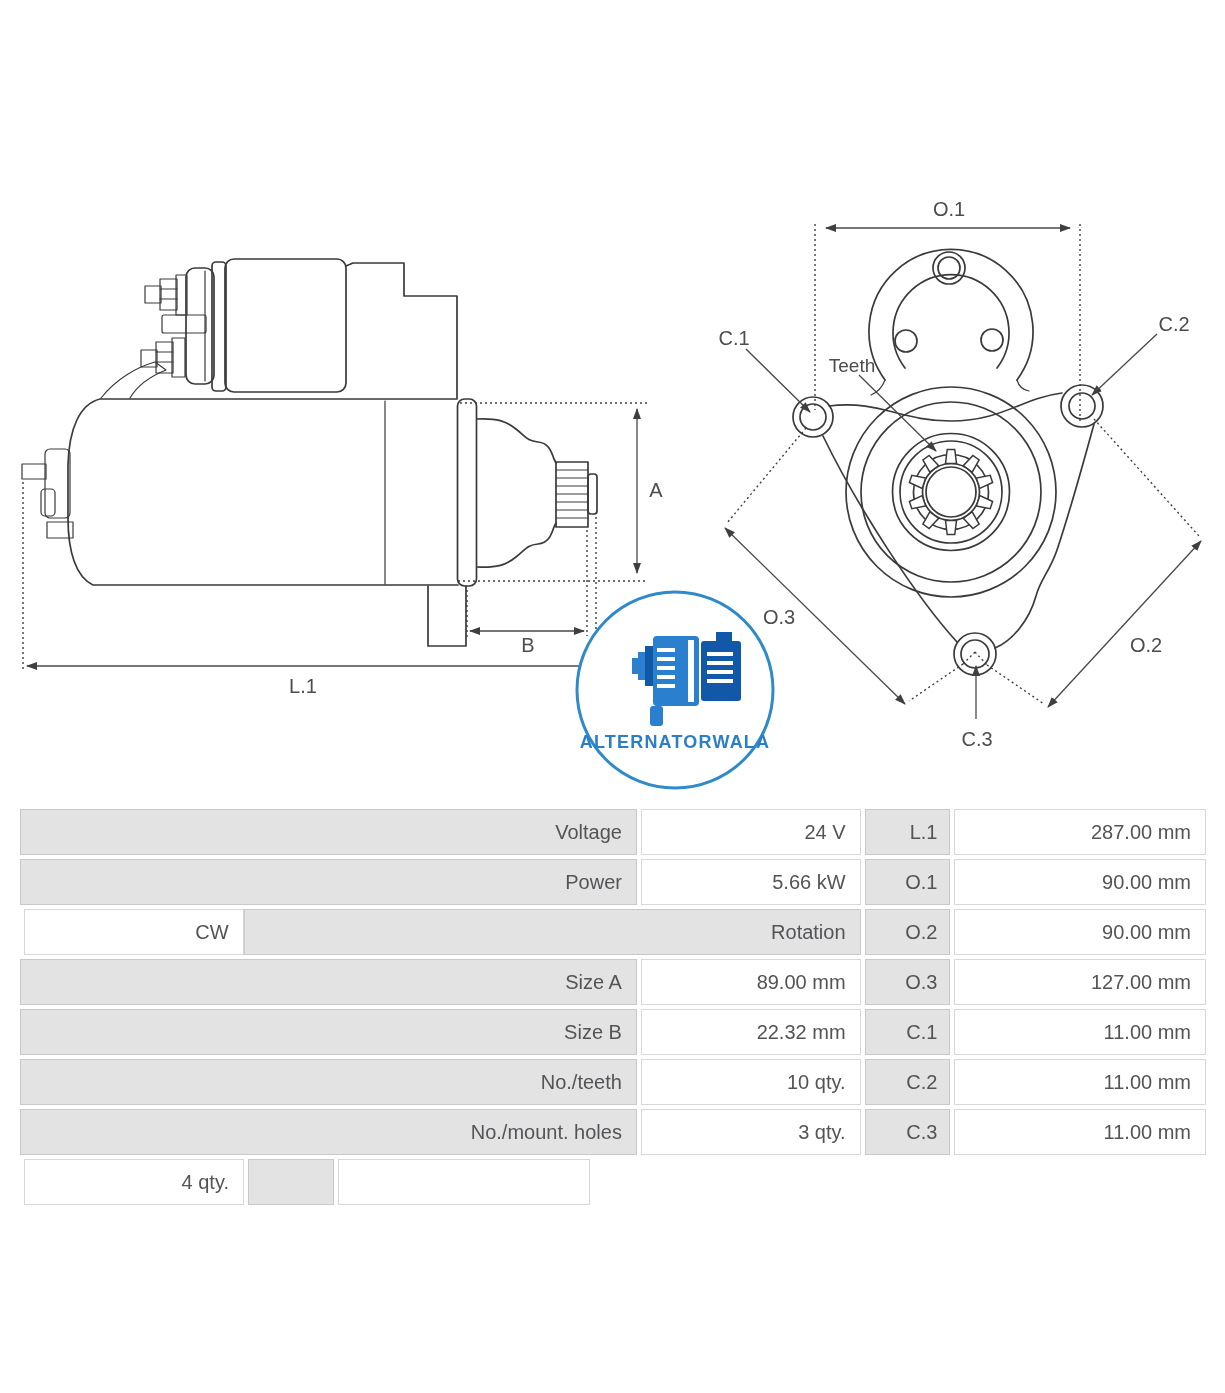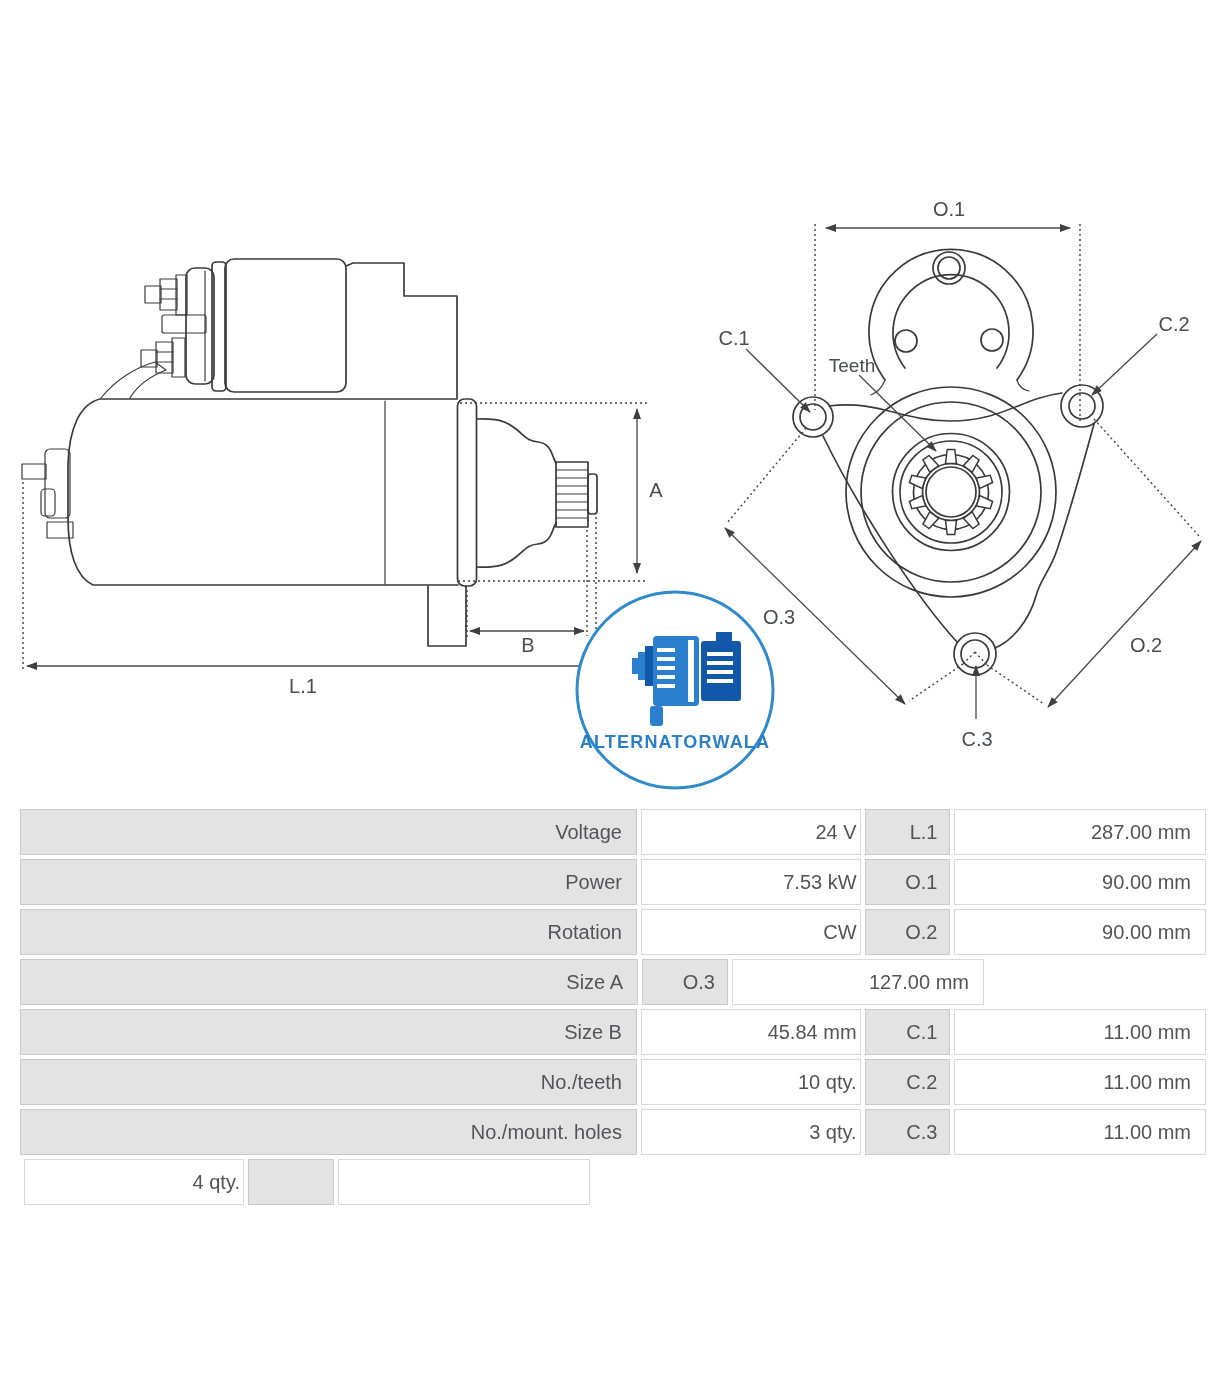--- a/index.html
+++ b/index.html
@@ -11,21 +11,21 @@
   .dim-line{stroke:#48484b;stroke-width:1.3;fill:none;}
   .dot{stroke:#3f3f42;stroke-width:1.4;fill:none;stroke-dasharray:2 3;}
   .dim-text{font-size:20px;fill:#4b4d51;}
   .teeth-text{font-size:19px;fill:#4b4d51;}
   .logo-text{font-size:18px;font-weight:bold;letter-spacing:1.2px;fill:#2b7fc8;}
   .spec-table{position:absolute;left:20px;top:809px;width:1186px;}
   .trow{display:flex;height:46px;margin-bottom:4px;}
   .c{box-sizing:border-box;border:1px solid #d8d8d8;line-height:44px;font-size:20px;color:#545457;
      white-space:nowrap;overflow:hidden;}
   .lbl{width:618px;background:#e3e3e3;border-color:#c9c9c9;text-align:right;padding-right:14px;}
-  .val{width:220px;background:#ffffff;text-align:right;padding-right:3px;margin-left:4px;}
+  .val{width:220px;background:#ffffff;text-align:right;padding-right:14px;margin-left:4px;}
   .dim{width:86px;background:#e3e3e3;border-color:#c9c9c9;text-align:right;padding-right:12px;margin-left:4px;}
   .dimv{width:252px;background:#ffffff;text-align:right;padding-right:14px;margin-left:4px;}
 </style>
 </head>
 <body>
 
 <div class="canvas">
 
   <svg class="drawing-svg" width="1225" height="800" viewBox="0 0 1225 800">
     <defs>
@@ -198,38 +198,39 @@
 
   <div class="spec-table">
     <div class="trow">
       <div class="c lbl">Voltage</div>
       <div class="c val">24 V</div>
       <div class="c dim">L.1</div>
       <div class="c dimv">287.00 mm</div>
     </div>
     <div class="trow">
       <div class="c lbl">Power</div>
-      <div class="c val">7.53 kW</div>
+      <div class="c val">5.66 kW</div>
       <div class="c dim">O.1</div>
       <div class="c dimv">90.00 mm</div>
     </div>
     <div class="trow">
+      <div class="c val">CW</div>
       <div class="c lbl">Rotation</div>
-      <div class="c val">CW</div>
       <div class="c dim">O.2</div>
       <div class="c dimv">90.00 mm</div>
     </div>
     <div class="trow">
       <div class="c lbl">Size A</div>
+      <div class="c val">89.00 mm</div>
       <div class="c dim">O.3</div>
       <div class="c dimv">127.00 mm</div>
     </div>
     <div class="trow">
       <div class="c lbl">Size B</div>
-      <div class="c val">45.84 mm</div>
+      <div class="c val">22.32 mm</div>
       <div class="c dim">C.1</div>
       <div class="c dimv">11.00 mm</div>
     </div>
     <div class="trow">
       <div class="c lbl">No./teeth</div>
       <div class="c val">10 qty.</div>
       <div class="c dim">C.2</div>
       <div class="c dimv">11.00 mm</div>
     </div>
     <div class="trow">

